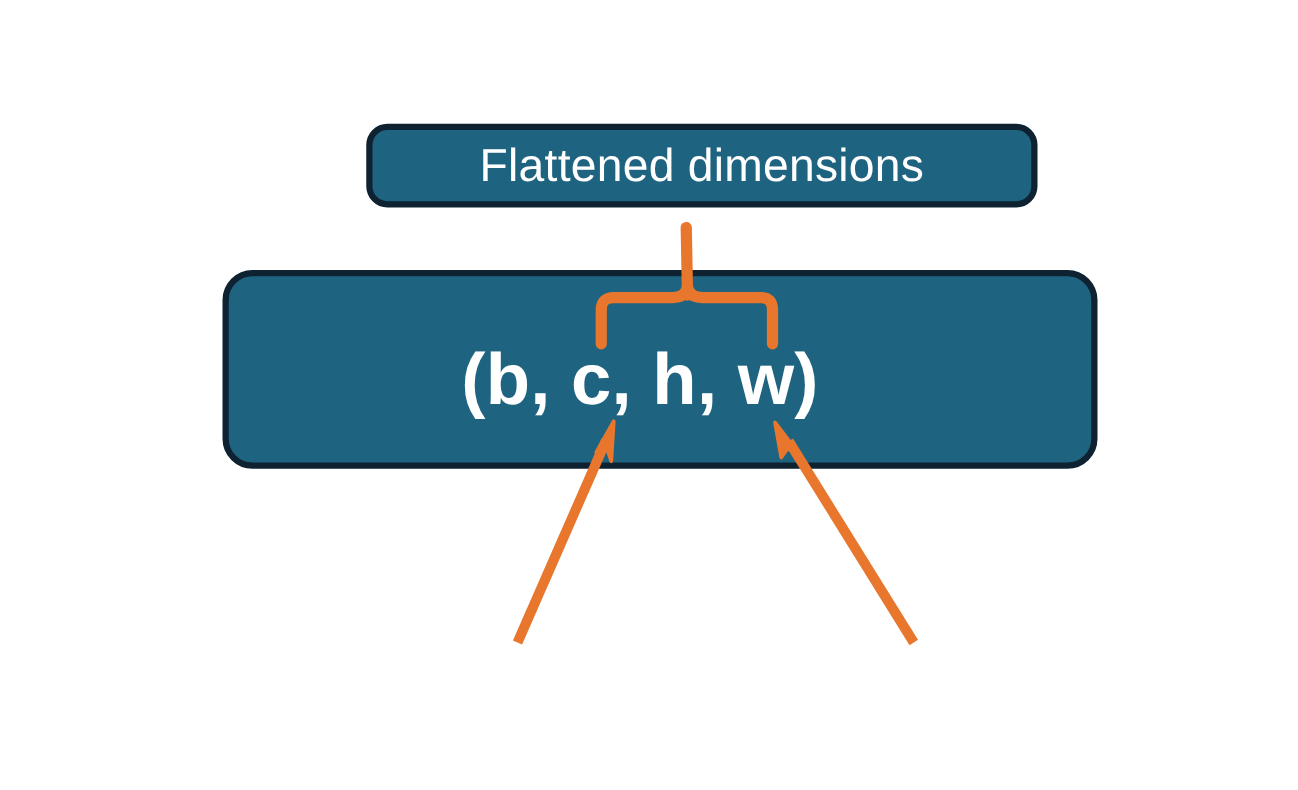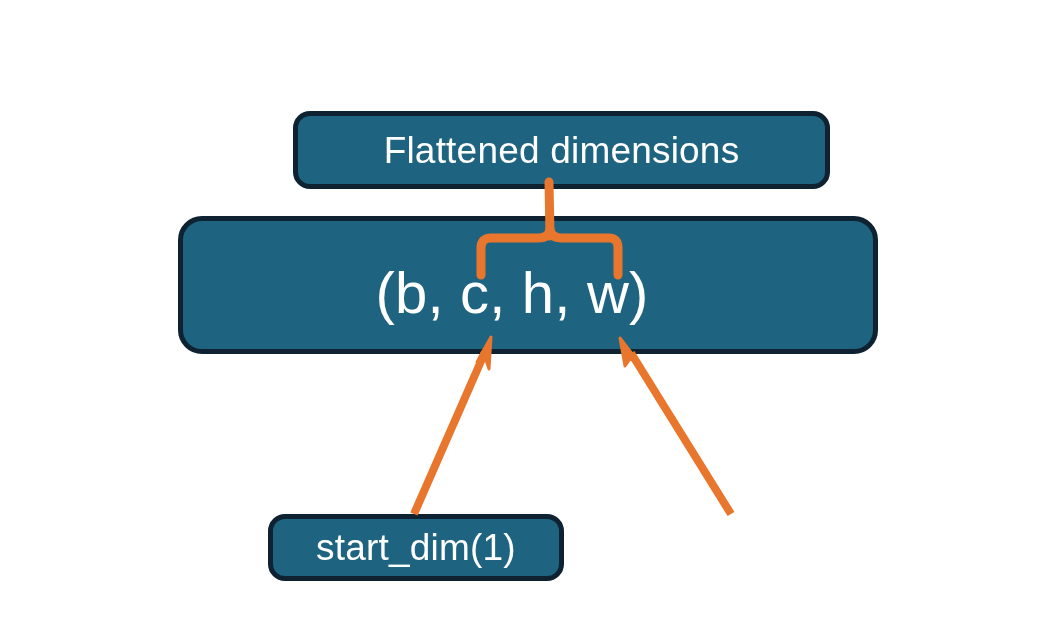--- a/index.html
+++ b/index.html
@@ -31,33 +31,34 @@
     letter-spacing: 0.2px;
     white-space: nowrap;
     user-select: none;
   }
   .node-label {
     display: block;
     line-height: 1;
   }
   #node-flattened {
     left: 293px;
-    top: 111px;
+    top: 99px;
     width: 537px;
-    height: 78px;
+    height: 67px;
     border-radius: 17px;
   }
   #node-flattened .node-label { font-size: 37px; }
 
   #node-shape {
     left: 178px;
     top: 216px;
     width: 700px;
-    height: 138px;
+    height: 159px;
     border-radius: 24px;
+    font-weight: bold;
   }
   #node-shape .node-label {
     font-size: 58px;
     position: relative;
     left: -16px;
     top: 8px;
   }
 
   #node-start-dim {
     left: 268px;
@@ -92,23 +93,20 @@
 <div id="canvas">
 
   <div class="node" id="node-flattened">
     <span class="node-label">Flattened dimensions</span>
   </div>
 
   <div class="node" id="node-shape">
     <span class="node-label">(b, c, h, w)</span>
   </div>
 
-  <div class="node" id="node-start-dim">
-    <span class="node-label">start_dim(1)</span>
-  </div>
 
 
   <svg id="overlay" viewBox="0 0 1038 632" width="1038" height="632">
 
     <g>
       <path d="M 549 182 L 550 236" fill="none" stroke="#E8762C" stroke-width="9" stroke-linecap="round" stroke-linejoin="round"></path>
       <path d="M 481 275
                L 481 248
                Q 481 238 491 238
                L 538 238

